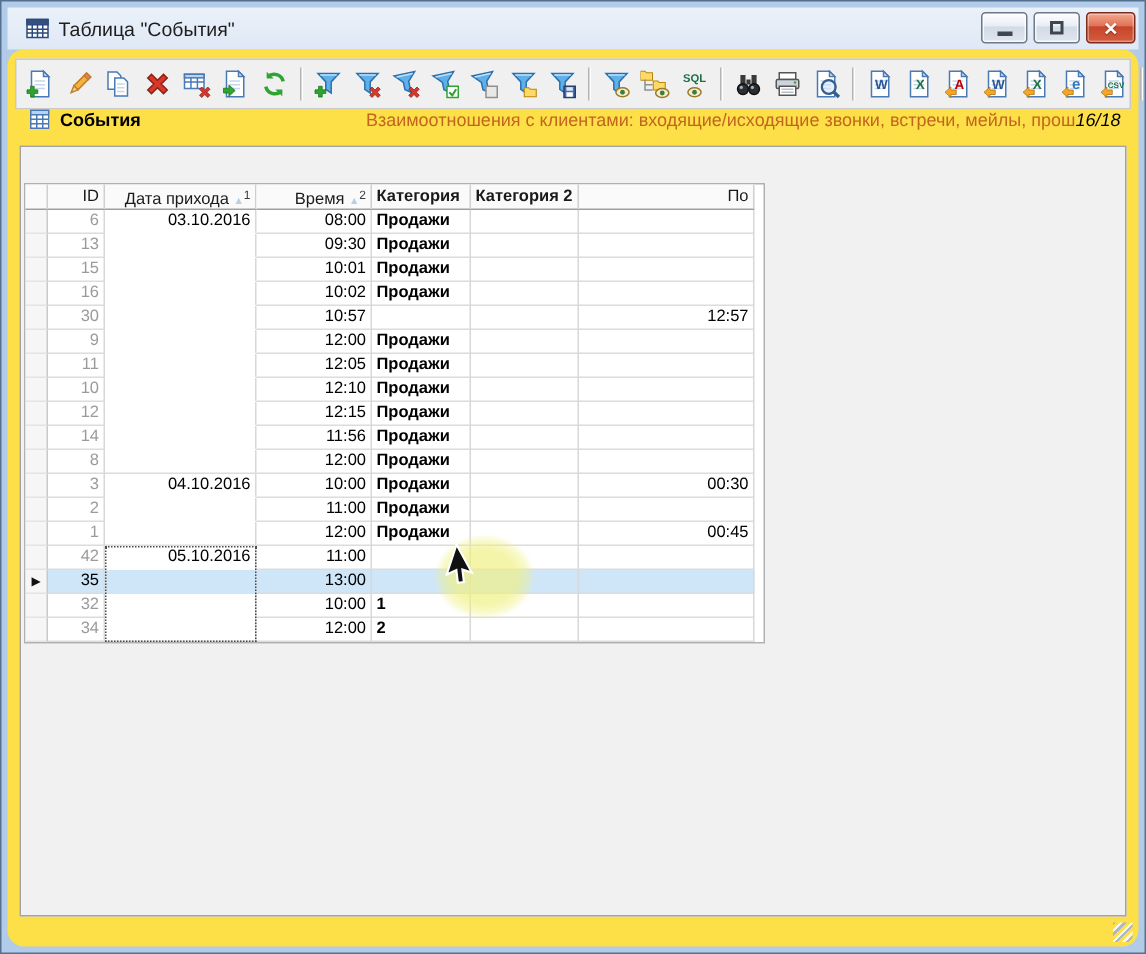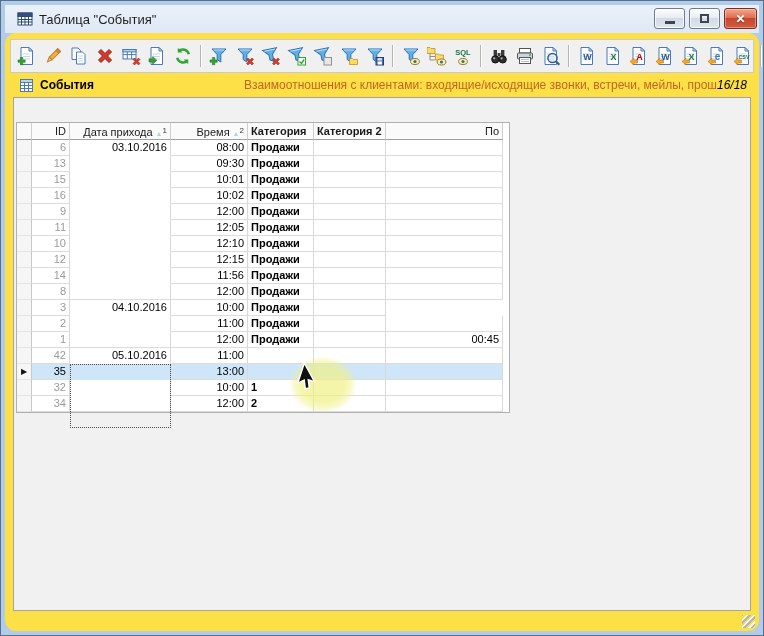--- a/index.html
+++ b/index.html
@@ -31,21 +31,21 @@
   
   .toolbar { margin:6px 5px 0; height:34px; flex:0 0 auto;
              border:1px solid #c9c9c9; background:#f0f0f0;
              display:flex; align-items:center; padding:0 3px; }
   .tb-btn { width:26px; height:26px; border:0; background:transparent; padding:3px;
             display:flex; align-items:center; justify-content:center; cursor:default; }
   .tb-btn svg { width:20px; height:20px; }
   .tb-sep { width:2px; height:22px; margin:0 4px;
             border-left:1px solid #b5b5b5; border-right:1px solid #fff; }
   
-  .subheader { height:24px; flex:0 0 auto; display:flex; align-items:center;
+  .subheader { height:24px; flex:0 0 auto; display:flex; 
                padding:0 12px 0 15px; font-size:12px; }
   .sub-icon { width:13px; height:13px; }
   .sub-name { font-weight:bold; color:#000; margin-left:7px; }
   .sub-desc { margin-left:auto; color:#c3641f; white-space:nowrap; overflow:hidden; }
   .sub-count { color:#000; flex:0 0 auto;font-style:italic; }
   
   .panel { flex:1 1 auto; margin:0 8px; border:1px solid #a3a3a3; background:#f1f1f1;
            position:relative; min-height:0; overflow:hidden; }
   
   .grid { position:absolute; left:2px; top:24px; width:494px; background:#fff;
@@ -429,20 +429,29 @@
             <div class="g-cell c-gutter"></div>
             <div class="g-cell c-id al-right">16</div>
             <div class="g-cell c-date al-right nbb"></div>
             <div class="g-cell c-time al-right">10:02</div>
             <div class="g-cell c-category al-left">Продажи</div>
             <div class="g-cell c-category2 al-left"></div>
             <div class="g-cell c-po al-right"></div>
           </div>
           <div class="g-row">
             <div class="g-cell c-gutter"></div>
+            <div class="g-cell c-id al-right">30</div>
+            <div class="g-cell c-date al-right nbb"></div>
+            <div class="g-cell c-time al-right">10:57</div>
+            <div class="g-cell c-category al-left"></div>
+            <div class="g-cell c-category2 al-left"></div>
+            <div class="g-cell c-po al-right">12:57</div>
+          </div>
+          <div class="g-row">
+            <div class="g-cell c-gutter"></div>
             <div class="g-cell c-id al-right">9</div>
             <div class="g-cell c-date al-right nbb"></div>
             <div class="g-cell c-time al-right">12:00</div>
             <div class="g-cell c-category al-left">Продажи</div>
             <div class="g-cell c-category2 al-left"></div>
             <div class="g-cell c-po al-right"></div>
           </div>
           <div class="g-row">
             <div class="g-cell c-gutter"></div>
             <div class="g-cell c-id al-right">11</div>
@@ -488,20 +497,21 @@
             <div class="g-cell c-category2 al-left"></div>
             <div class="g-cell c-po al-right"></div>
           </div>
           <div class="g-row">
             <div class="g-cell c-gutter"></div>
             <div class="g-cell c-id al-right">3</div>
             <div class="g-cell c-date al-right nbb">04.10.2016</div>
             <div class="g-cell c-time al-right">10:00</div>
             <div class="g-cell c-category al-left">Продажи</div>
             <div class="g-cell c-category2 al-left"></div>
+            <div class="g-cell c-po al-right">00:30</div>
           </div>
           <div class="g-row">
             <div class="g-cell c-gutter"></div>
             <div class="g-cell c-id al-right">2</div>
             <div class="g-cell c-date al-right nbb"></div>
             <div class="g-cell c-time al-right">11:00</div>
             <div class="g-cell c-category al-left">Продажи</div>
             <div class="g-cell c-category2 al-left"></div>
             <div class="g-cell c-po al-right"></div>
           </div>

